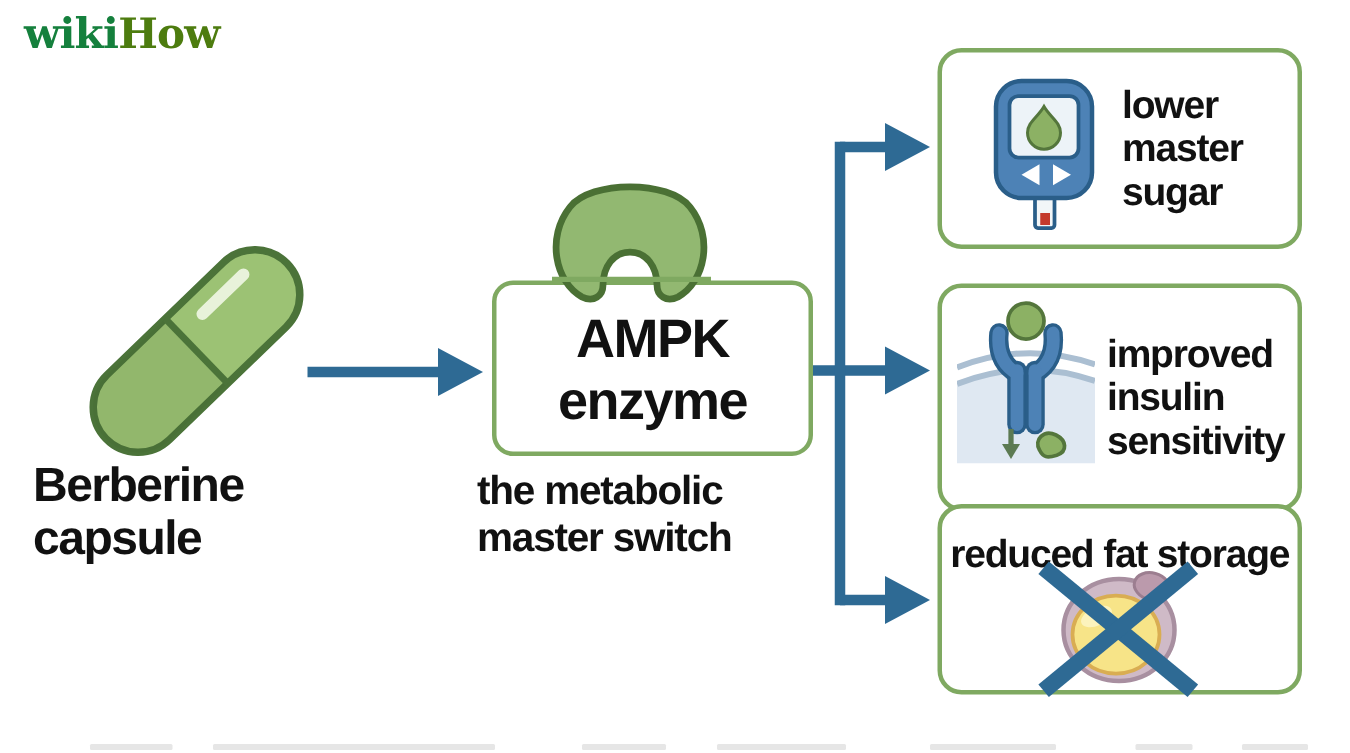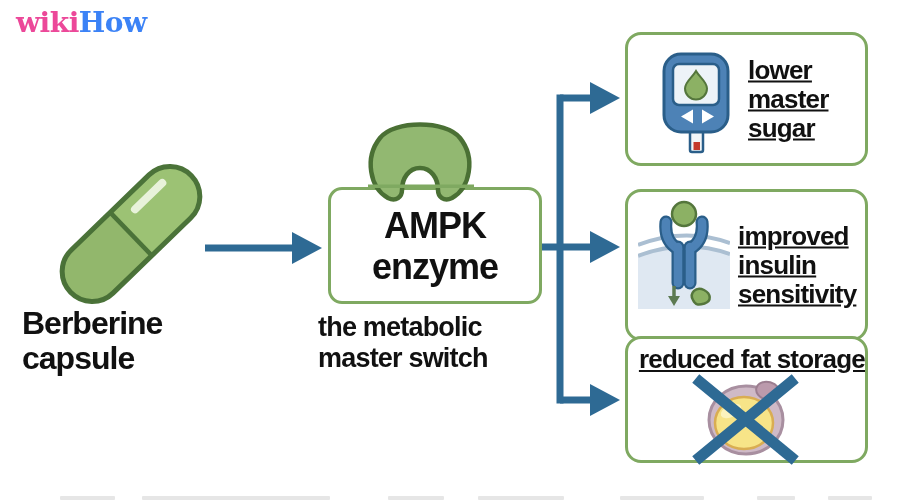--- a/index.html
+++ b/index.html
@@ -3,43 +3,43 @@
 <meta charset="utf-8">
 <style>
   html,body{margin:0;padding:0;background:#fff;}
   .stage{
     position:relative;width:900px;height:502px;background:#ffffff;overflow:hidden;
     font-family:"Liberation Sans",sans-serif;color:#111;
   }
   .abs{position:absolute;}
   
   .logo{left:16px;top:6px;font-family:"DejaVu Serif",serif;font-weight:bold;font-size:28px;letter-spacing:-0.5px;}
-  .logo .wiki{color:#ec4899;}
-  .logo .how{color:#3b82f6;margin-top:34px;}
+  .logo .wiki{color:#15803d;}
+  .logo .how{color:#4d7c0f;margin-top:34px;}
   
   .gbox{background:#fff;border:3.5px solid #7fa961;border-radius:16px;box-sizing:border-box;}
   
   .ampk{left:328px;top:187px;width:214px;height:117px;border-radius:14px;
         display:flex;flex-direction:column;align-items:center;justify-content:center;}
   .ampk span{display:block;font-weight:bold;font-size:36px;line-height:41px;letter-spacing:-1px;}
   .caption{left:318px;top:312px;width:213px;text-align:left;font-weight:bold;font-size:27px;line-height:31px;letter-spacing:-0.8px;}
   .caption span{display:block;}
   
   .cap-label{left:22px;top:306px;width:206px;font-weight:bold;font-size:32px;line-height:35px;letter-spacing:-1px;}
   .cap-label span{display:block;}
   
   .benefit{width:243px;left:625px;}
   .b1{top:32px;height:134px;}
   .b2{top:189px;height:152px;}
   .b3{top:336px;height:127px;}
   .btext{font-weight:bold;font-size:26px;line-height:29px;letter-spacing:-0.8px;}
-  .btext span{display:block;text-decoration:underline;}
+  .btext span{display:block;}
   .b1 .btext{position:absolute;left:120px;top:50%;transform:translateY(-50%);}
   .b2 .btext{position:absolute;left:110px;top:50%;transform:translateY(-50%);}
-  .b3 .btext{position:absolute;left:0;top:6px;width:100%;text-align:right;}
+  .b3 .btext{position:absolute;left:0;top:16px;width:100%;text-align:center;}
   .icon-slot{position:absolute;}
   
   .artifact div{position:absolute;height:4px;background:#e6e6e6;border-radius:1px;top:0;}
   svg{display:block;}
 </style>
 </head>
 <body>
 
 <div class="stage">
 

